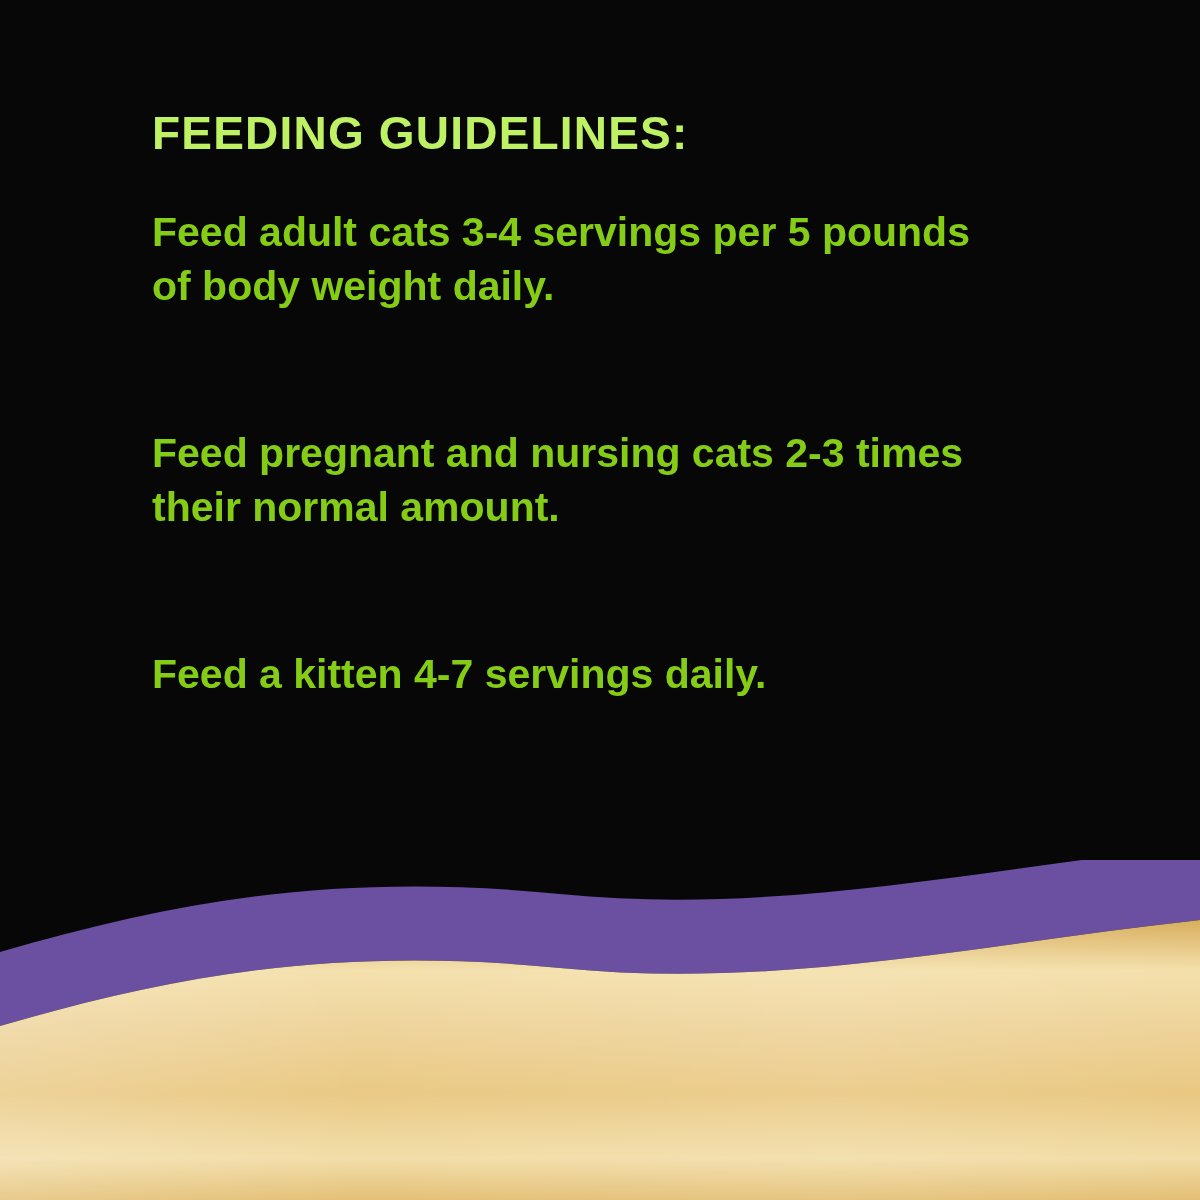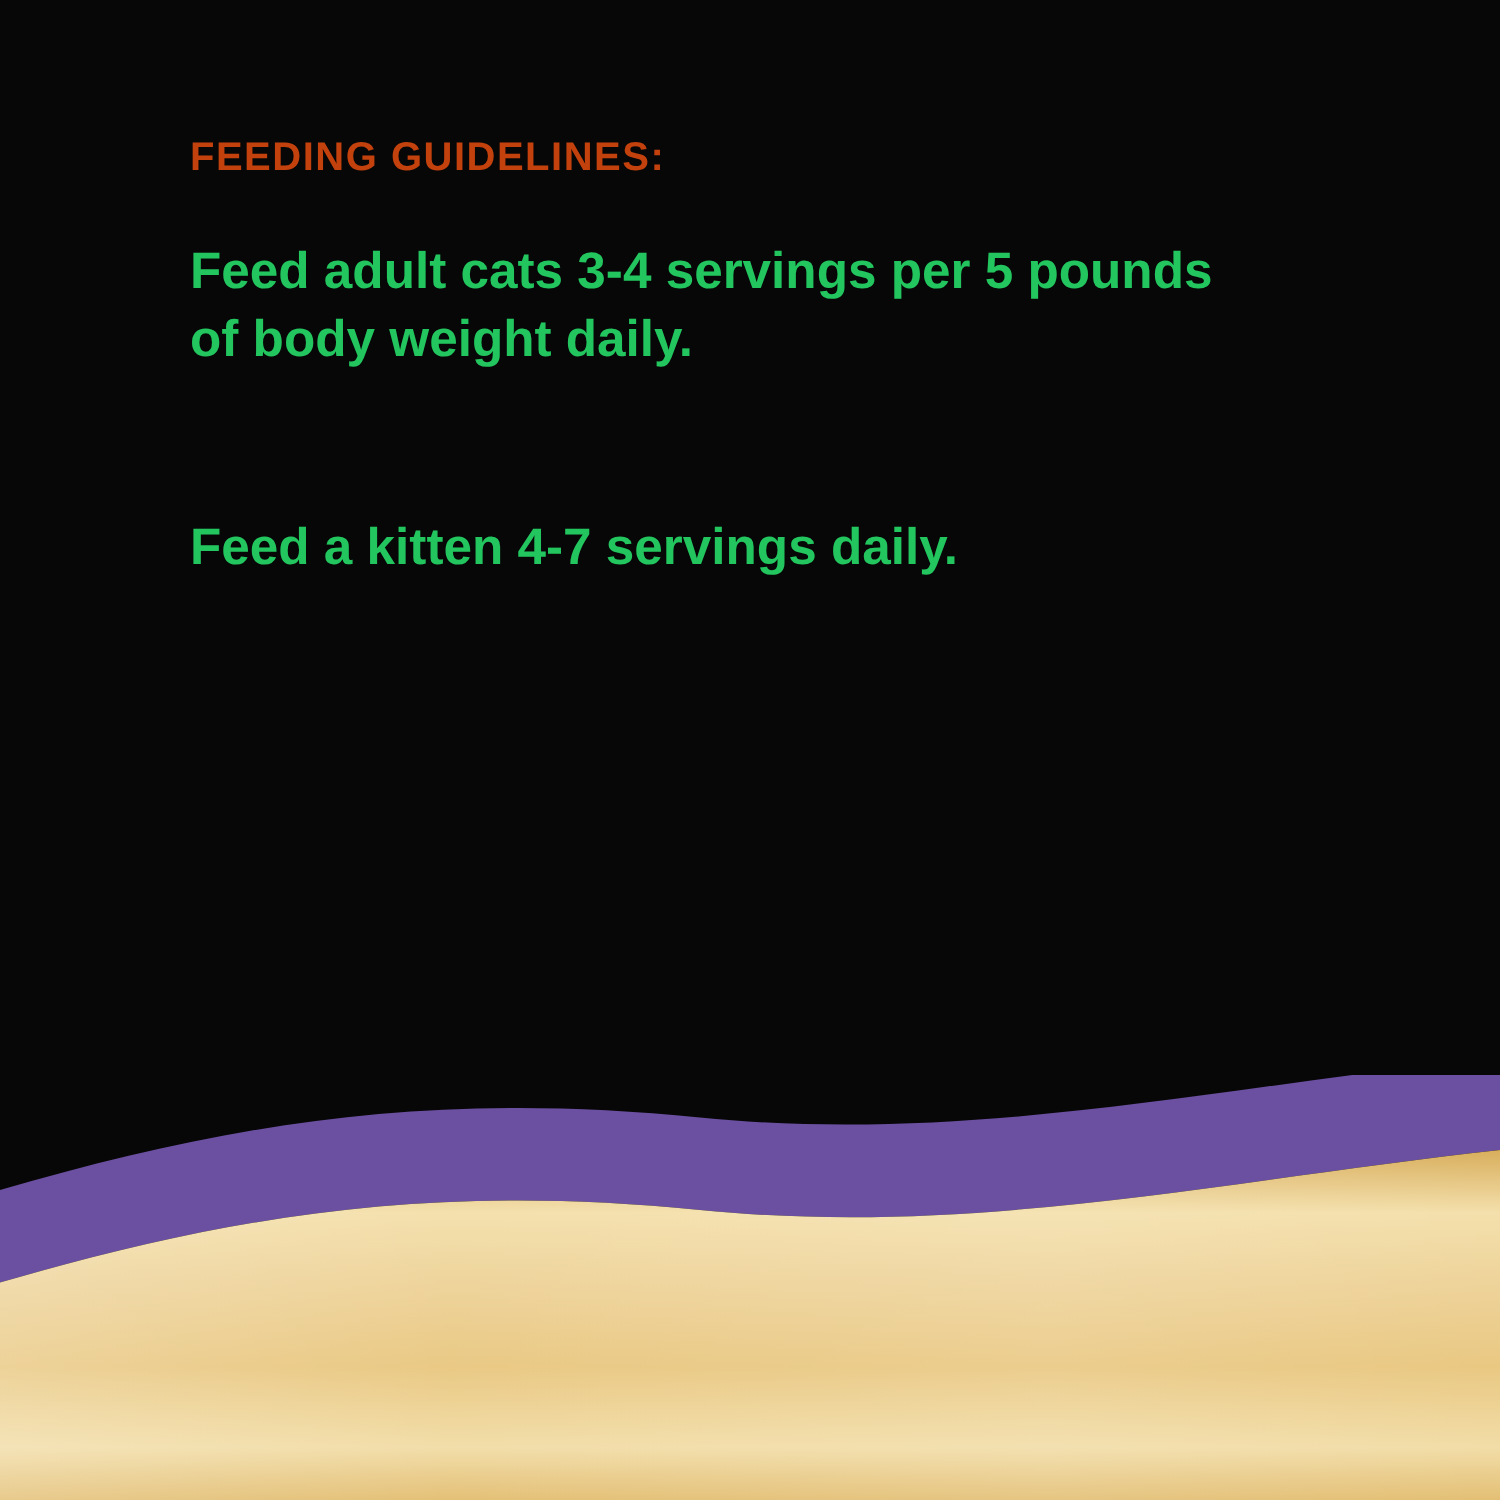--- a/index.html
+++ b/index.html
@@ -26,30 +26,30 @@
     background: #070707;
     overflow: hidden;
   }
   .content {
     position: absolute;
     left: 152px;
     top: 108px;
     width: 900px;
   }
   .heading {
-    color: #c2410c;
-    font-size: 32px;
+    color: #bef264;
+    font-size: 46px;
     font-weight: bold;
     letter-spacing: 1.2px;
     line-height: 1.1;
     margin: 0 0 46px 0;
     white-space: nowrap;
   }
   .para {
-    color: #22c55e;
+    color: #84cc16;
     font-size: 41px;
     font-weight: bold;
     line-height: 1.33;
     margin: 0 0 112px 0;
     max-width: 860px;
   }
   .para.last {
     margin-bottom: 16px;
   }
   .wave-wrap {
@@ -67,20 +67,21 @@
 </style>
 </head>
 <body>
 
 <div class="canvas">
   <div class="panel">
 
     <div class="content">
       <h1 class="heading">FEEDING GUIDELINES:</h1>
       <p class="para">Feed adult cats 3-4 servings per 5 pounds of body weight daily.</p>
+      <p class="para">Feed pregnant and nursing cats 2-3 times their normal amount.</p>
       <p class="para last">Feed a kitten 4-7 servings daily.</p>
     </div>
 
     <div class="wave-wrap">
       <svg viewBox="0 0 1200 340" preserveAspectRatio="none" aria-hidden="true">
         <defs>
           <linearGradient id="goldGrad" x1="0" y1="0" x2="0" y2="1">
             <stop offset="0%" stop-color="#d8ae5c"></stop>
             <stop offset="18%" stop-color="#f4e0ac"></stop>
             <stop offset="38%" stop-color="#eed39a"></stop>

